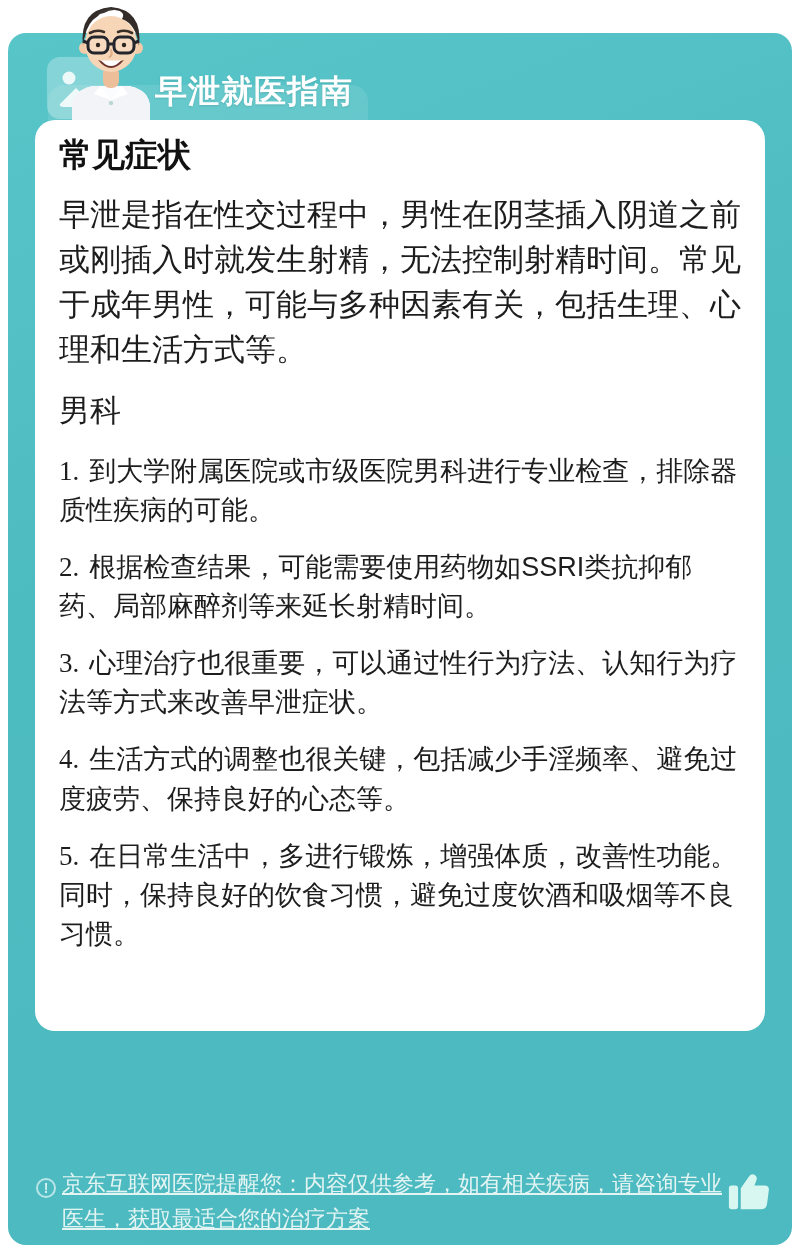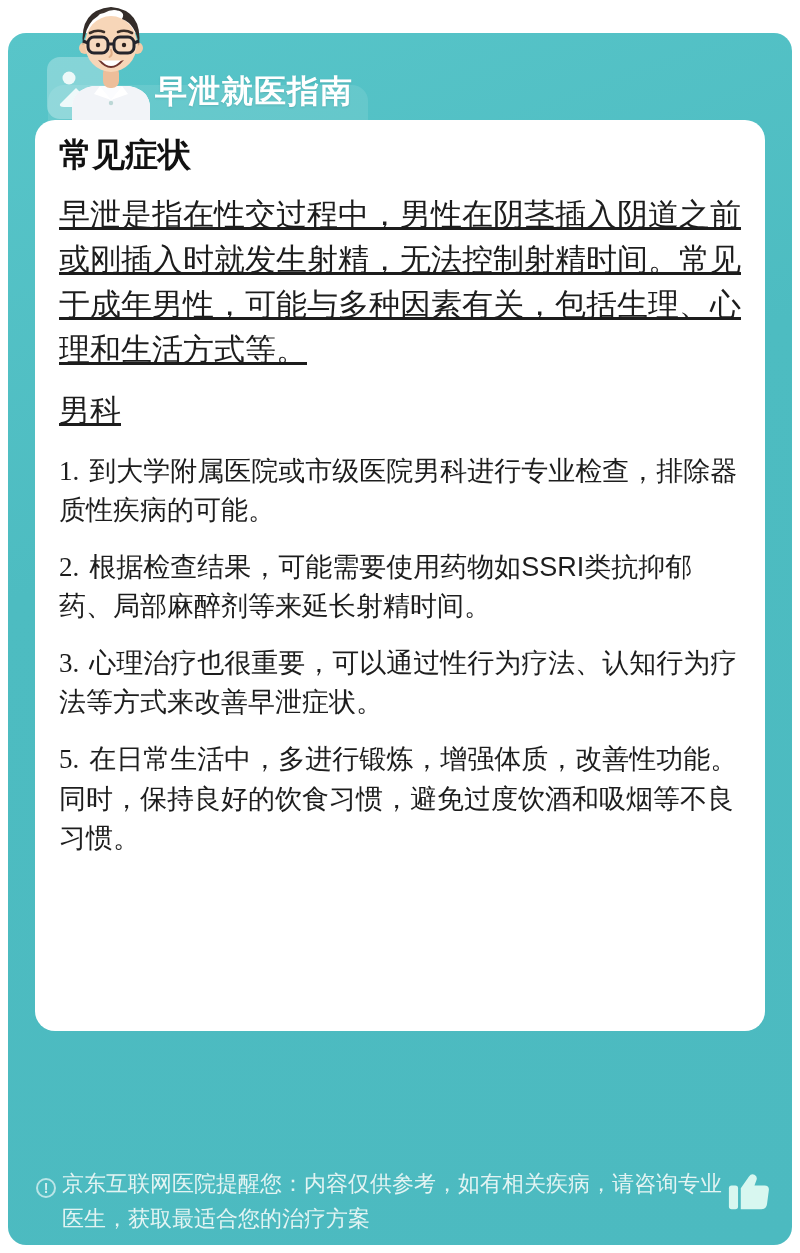--- a/index.html
+++ b/index.html
@@ -30,30 +30,30 @@
     position:absolute;left:35px;top:120px;width:730px;height:911px;
     background:#ffffff;border-radius:20px;box-sizing:border-box;
     padding:14px 20px 0 24px;overflow:hidden;
   }
   .card h2{
     font-size:33px;line-height:1.3;font-weight:bold;color:#111111;
     margin:20px 0 0 0;
   }
   .card h2.first{margin-top:0;}
   .card p.body{
-    font-size:31px;line-height:1.45;color:#1d1d1d;margin:16px 0 0 0;text-decoration:underline;
+    font-size:31px;line-height:1.45;color:#1d1d1d;margin:16px 0 0 0;
   }
   .tip-item{
     font-size:27px;line-height:1.45;color:#1d1d1d;margin:18px 0 0 0;
   }
   .tip-num{font-family:"Liberation Serif","DejaVu Serif",serif;margin-right:10px;}
   
   .footer-text{
     position:absolute;left:62px;top:1166px;width:668px;
-    font-size:22px;line-height:1.6;color:#e3f4f3;
+    font-size:22px;line-height:1.6;color:#e3f4f3;text-decoration:underline;
   }
   .info-icon{
     position:absolute;left:36px;top:1178px;width:20px;height:20px;
     border:2px solid rgba(255,255,255,0.62);border-radius:50%;
     color:rgba(255,255,255,0.78);font-size:14px;font-weight:bold;
     display:flex;align-items:center;justify-content:center;box-sizing:border-box;
   }
   .thumb-icon{position:absolute;left:726px;top:1170px;width:46px;height:42px;cursor:pointer;}
 </style>
 </head>
@@ -114,20 +114,21 @@
 <div class="card">
   <h2 class="first">常见症状</h2>
   <p class="body">早泄是指在性交过程中，男性在阴茎插入阴道之前或刚插入时就发生射精，无法控制射精时间。常见于成年男性，可能与多种因素有关，包括生理、心理和生活方式等。</p>
 
   <p class="body">男科</p>
 
 
   <p class="tip-item"><span class="tip-num">1.</span><span>到大学附属医院或市级医院男科进行专业检查，排除器质性疾病的可能。</span></p>
   <p class="tip-item"><span class="tip-num">2.</span><span>根据检查结果，可能需要使用药物如SSRI类抗抑郁药、局部麻醉剂等来延长射精时间。</span></p>
   <p class="tip-item"><span class="tip-num">3.</span><span>心理治疗也很重要，可以通过性行为疗法、认知行为疗法等方式来改善早泄症状。</span></p>
+  <p class="tip-item"><span class="tip-num">4.</span><span>生活方式的调整也很关键，包括减少手淫频率、避免过度疲劳、保持良好的心态等。</span></p>
   <p class="tip-item"><span class="tip-num">5.</span><span>在日常生活中，多进行锻炼，增强体质，改善性功能。同时，保持良好的饮食习惯，避免过度饮酒和吸烟等不良习惯。</span></p>
 </div>
 
 <div class="info-icon">
     <span>!</span>
   </div>
 
 <div class="footer-text">京东互联网医院提醒您：内容仅供参考，如有相关疾病，请咨询专业医生，获取最适合您的治疗方案</div>
 
 <div class="thumb-icon">

